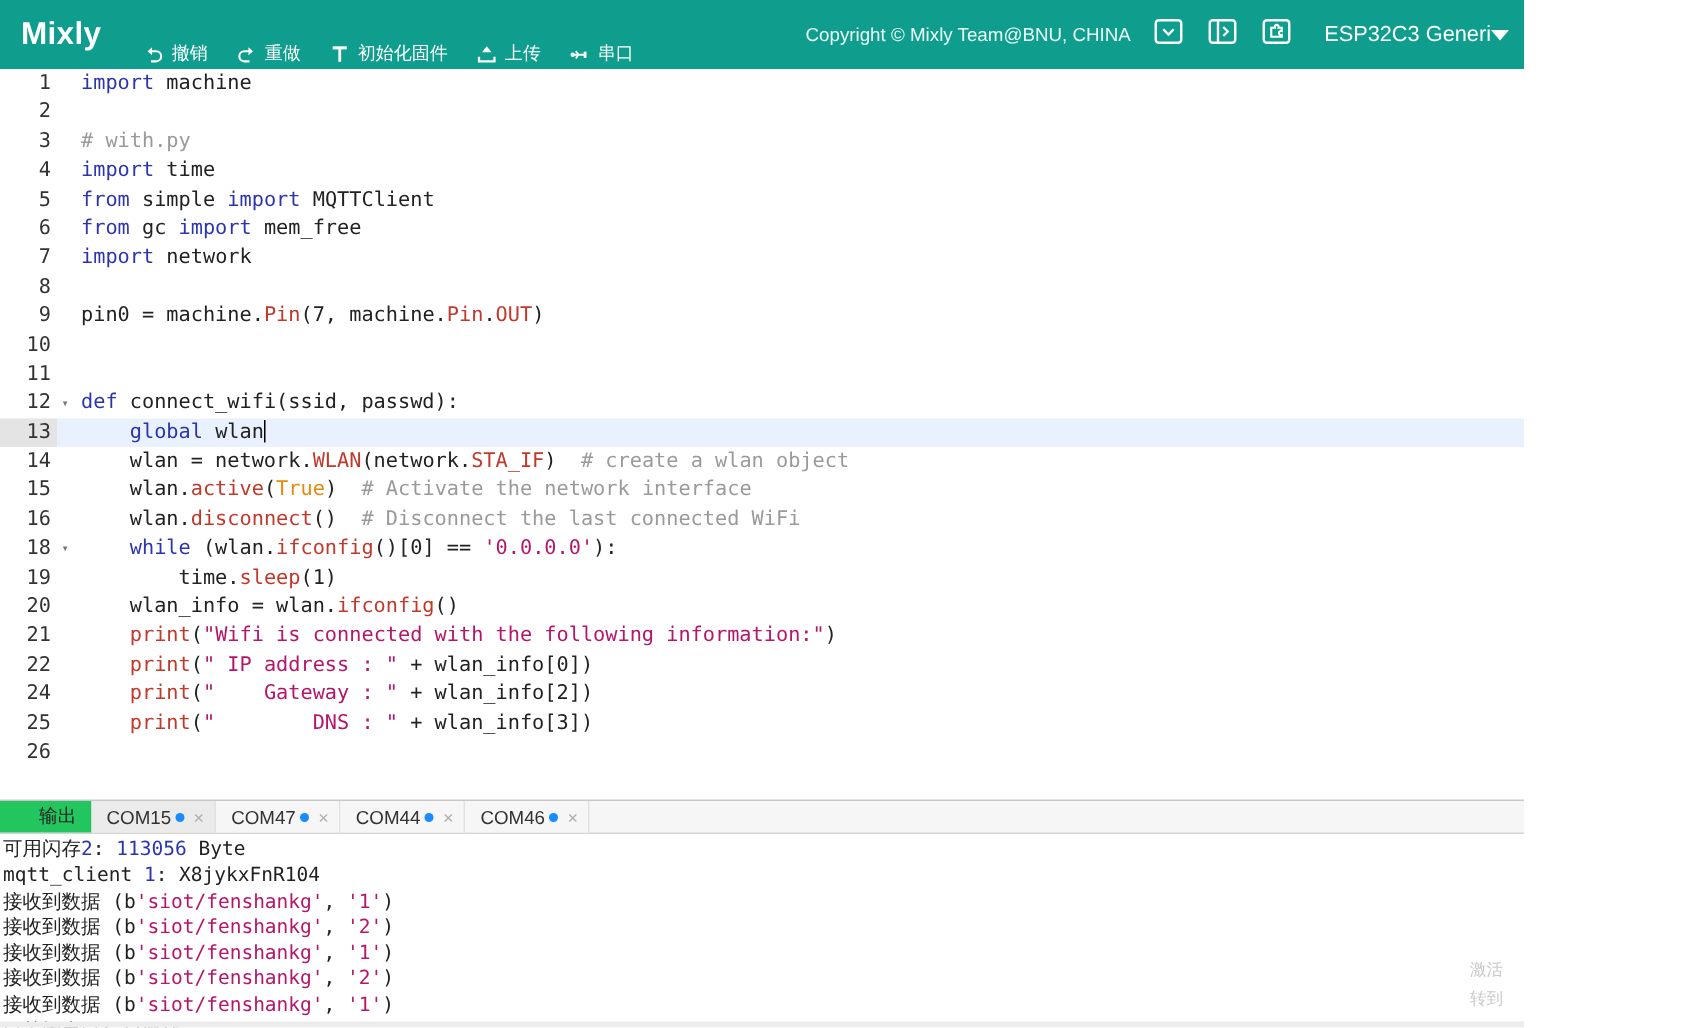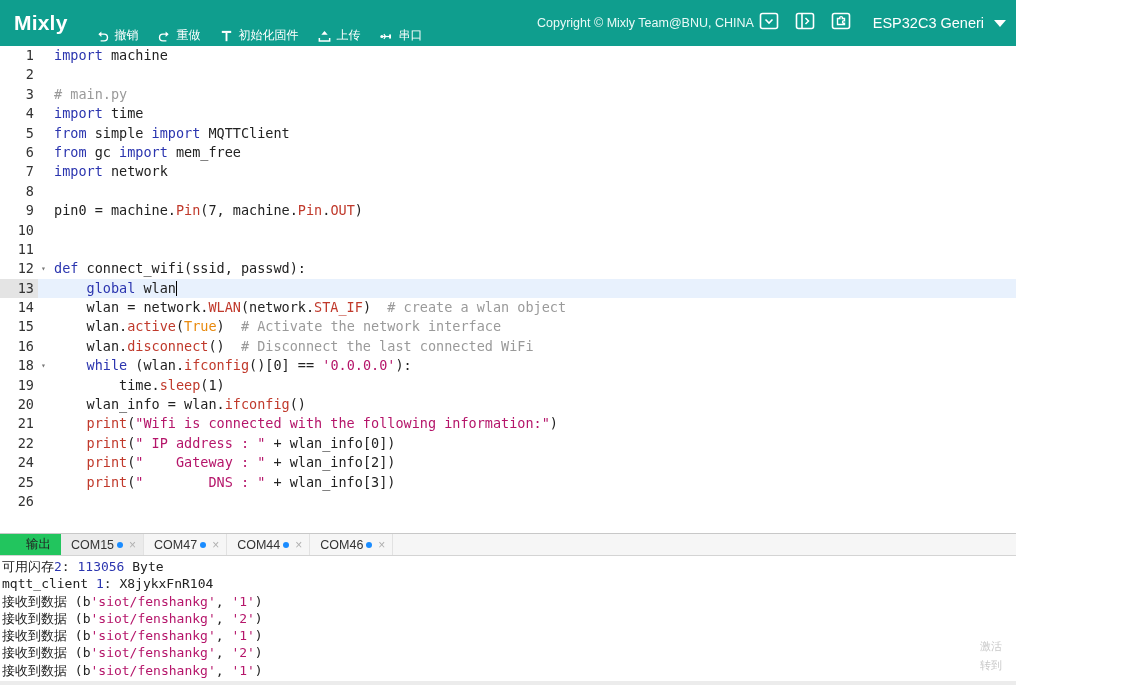--- a/index.html
+++ b/index.html
@@ -85,21 +85,20 @@
     height: 26px;
     margin: 0 5px;
     display: flex;
     align-items: center;
     justify-content: center;
     cursor: pointer;
   }
   .board-select {
     display: flex;
     align-items: center;
-    gap: 10px;
     margin-left: 14px;
     font-size: 14.5px;
     color: #ffffff;
     cursor: pointer;
     white-space: nowrap;
   }
   .caret {
     width: 0; height: 0;
     border-left: 6px solid transparent;
     border-right: 6px solid transparent;
@@ -343,21 +342,21 @@
       <div class="board-select">
         <span>ESP32C3 Generi</span>
         <span class="caret"></span>
       </div>
     </div>
   </div>
 
   <div class="editor" id="editor">
       <div class="code-line"><div class="ln">1</div><div class="fold"></div><div class="codetext"><span class="kw">import</span><span class="pl"> machine</span></div></div>
       <div class="code-line"><div class="ln">2</div><div class="fold"></div><div class="codetext"></div></div>
-      <div class="code-line"><div class="ln">3</div><div class="fold"></div><div class="codetext"><span class="cm"># main.py</span></div></div>
+      <div class="code-line"><div class="ln">3</div><div class="fold"></div><div class="codetext"><span class="cm"># with.py</span></div></div>
       <div class="code-line"><div class="ln">4</div><div class="fold"></div><div class="codetext"><span class="kw">import</span><span class="pl"> time</span></div></div>
       <div class="code-line"><div class="ln">5</div><div class="fold"></div><div class="codetext"><span class="kw">from</span><span class="pl"> simple </span><span class="kw">import</span><span class="pl"> MQTTClient</span></div></div>
       <div class="code-line"><div class="ln">6</div><div class="fold"></div><div class="codetext"><span class="kw">from</span><span class="pl"> gc </span><span class="kw">import</span><span class="pl"> mem_free</span></div></div>
       <div class="code-line"><div class="ln">7</div><div class="fold"></div><div class="codetext"><span class="kw">import</span><span class="pl"> network</span></div></div>
       <div class="code-line"><div class="ln">8</div><div class="fold"></div><div class="codetext"></div></div>
       <div class="code-line"><div class="ln">9</div><div class="fold"></div><div class="codetext"><span class="pl">pin0 = machine.</span><span class="fn">Pin</span><span class="pl">(7, machine.</span><span class="fn">Pin</span><span class="pl">.</span><span class="fn">OUT</span><span class="pl">)</span></div></div>
       <div class="code-line"><div class="ln">10</div><div class="fold"></div><div class="codetext"></div></div>
       <div class="code-line"><div class="ln">11</div><div class="fold"></div><div class="codetext"></div></div>
       <div class="code-line"><div class="ln">12</div><div class="fold">▾</div><div class="codetext"><span class="kw">def</span><span class="pl"> connect_wifi(ssid, passwd):</span></div></div>
       <div class="code-line active"><div class="ln">13</div><div class="fold"></div><div class="codetext"><span class="pl">    </span><span class="kw">global</span><span class="pl"> wlan</span><span class="caret-bar"></span></div></div>

